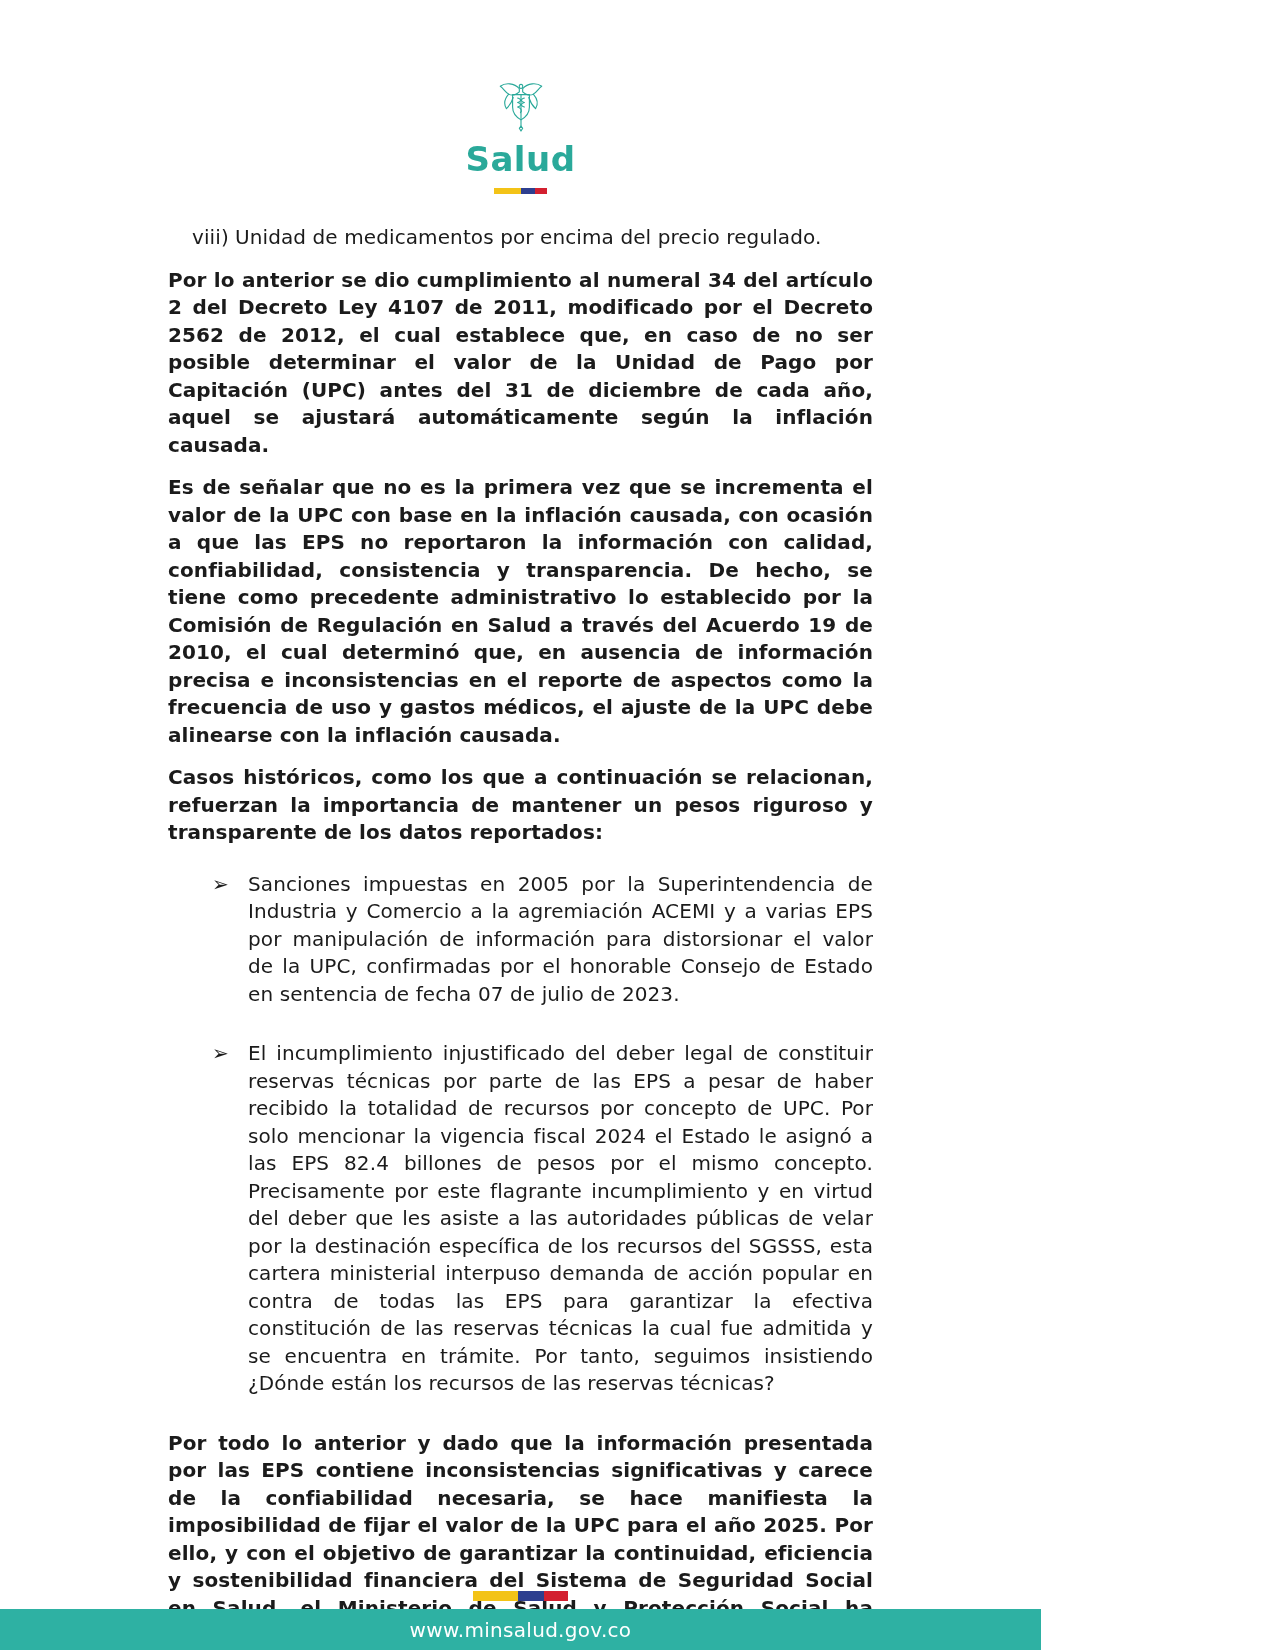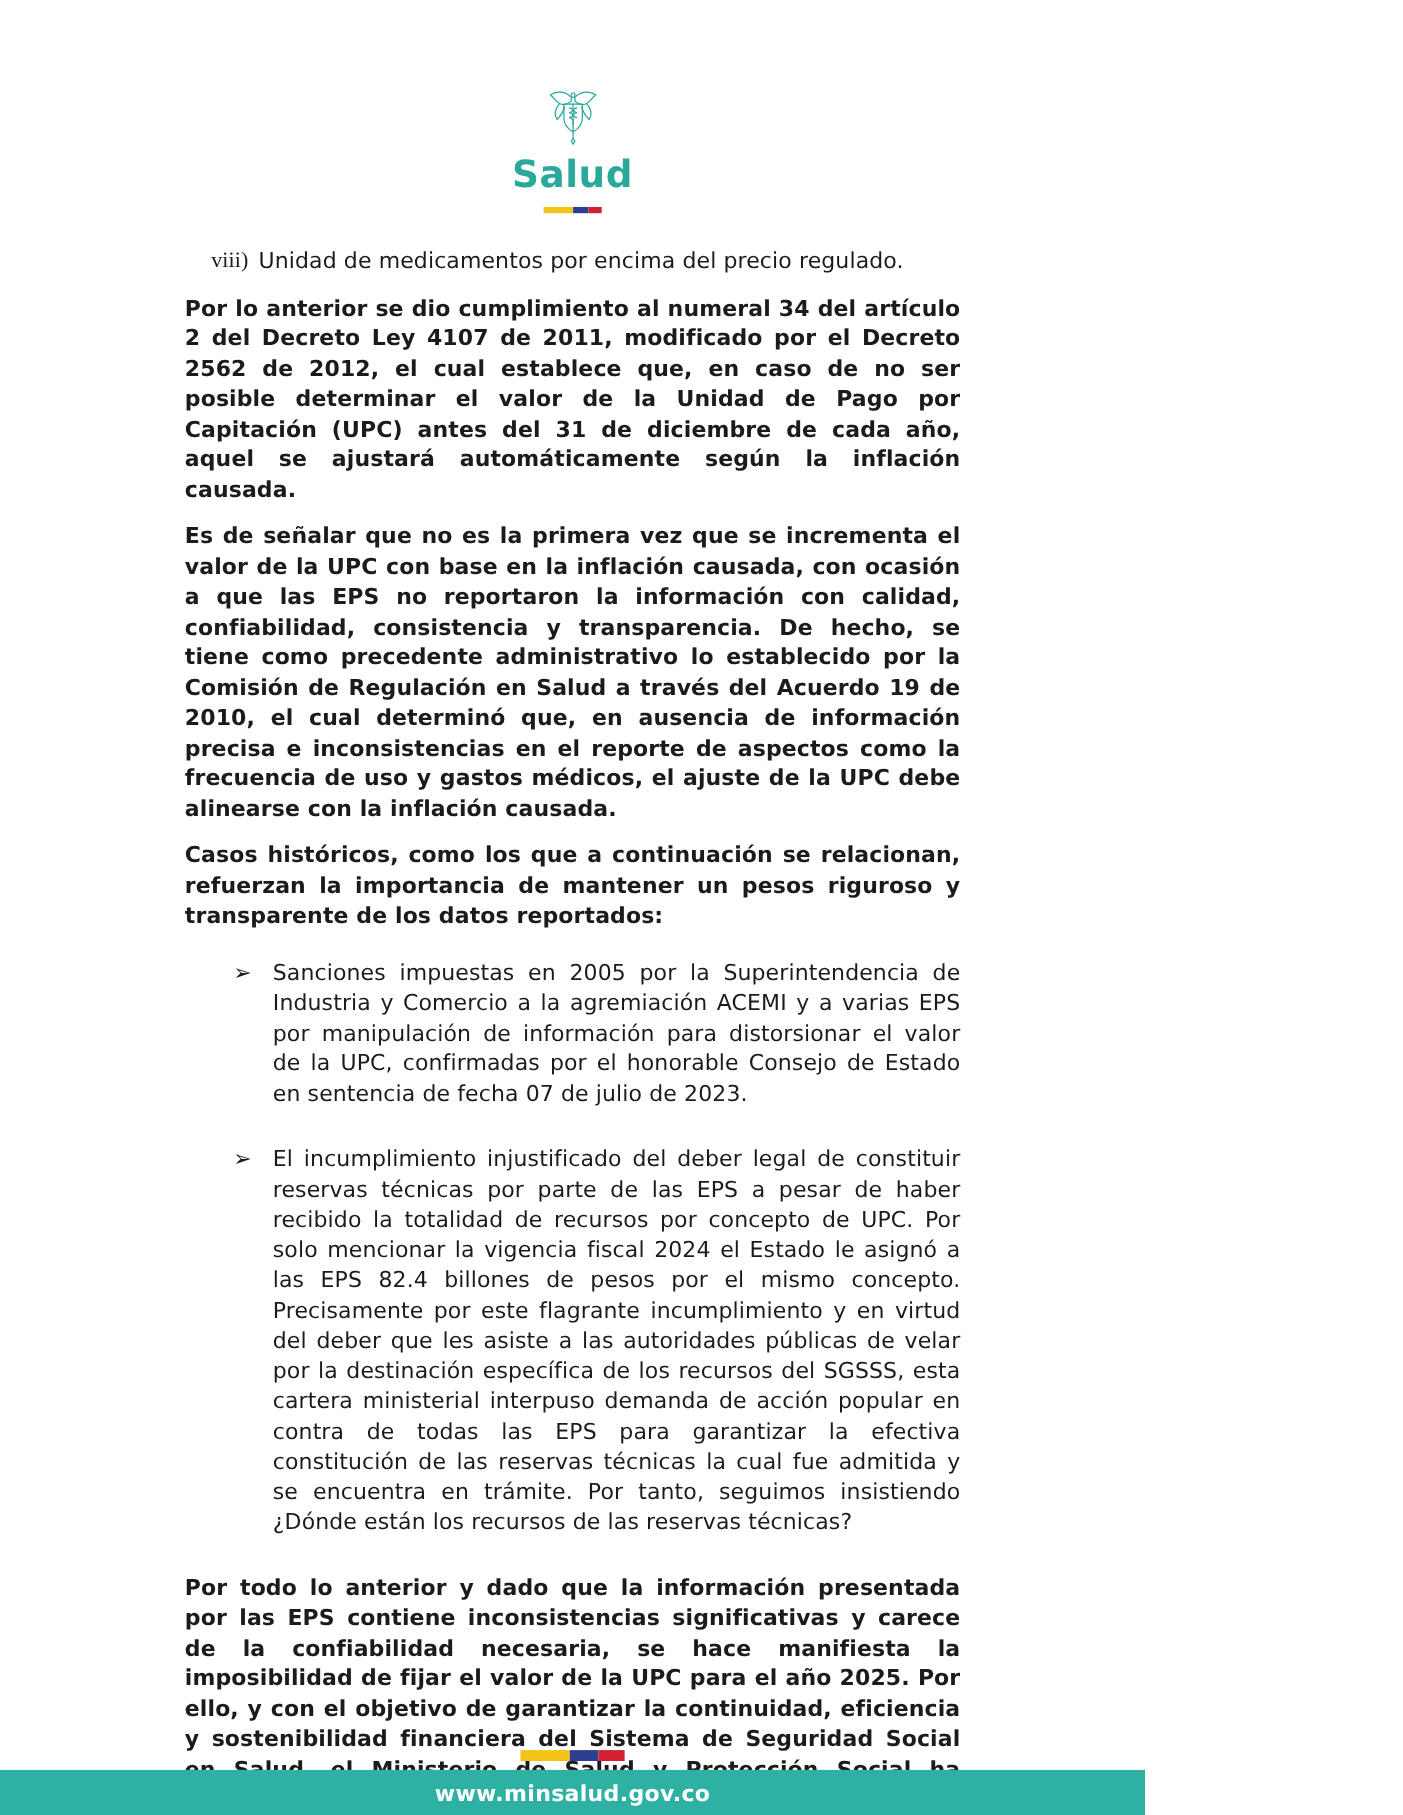--- a/index.html
+++ b/index.html
@@ -39,21 +39,21 @@
 
   
   .content {
     padding: 30px 168px 0 168px;
     font-size: 20px;
     line-height: 27.5px;
     letter-spacing: 0.1px;
     text-align: justify;
   }
   .numbered-item { display: flex; text-align: left; margin-bottom: 15px; }
-  .numbered-item .num-marker { flex: 0 0 67px; padding-left: 24px; font-family: Liberation Serif, serif; }
+  .numbered-item .num-marker { flex: 0 0 67px; padding-left: 24px; }
   p.para { margin-bottom: 15px; font-weight: bold; }
   .bullets { list-style: none; margin: 24px 0 2px 0; }
   .bullets li { position: relative; padding-left: 80px; margin-bottom: 32px; }
   .bullets .bullet-marker {
     position: absolute; left: 44px; top: 0;
     font-family: "DejaVu Sans", sans-serif;
   }
   .underline-seg { text-decoration: underline; text-underline-offset: 3px; }
   .section-heading {
     margin-top: 28px;
@@ -70,21 +70,21 @@
   .flag-small .seg-b { flex: 0 0 28%; }
   .flag-small .seg-r { flex: 0 0 25%; }
   .footer-band {
     height: 41px;
     background: #2eb1a3;
     color: #ffffff;
     display: flex;
     align-items: center;
     justify-content: center;
     font-size: 20px;
-    font-weight: bold;
+    font-weight: normal;
     letter-spacing: 0.3px;
   }
 </style>
 </head>
 <body>
 
 <div class="page">
 
   <div class="header">
     <svg class="crest" viewBox="0 0 100 100" fill="none" stroke="#2aa99a" stroke-width="2" stroke-linejoin="round" stroke-linecap="round">

